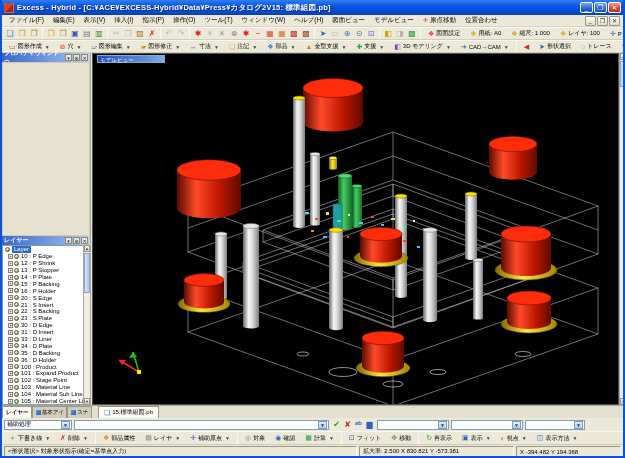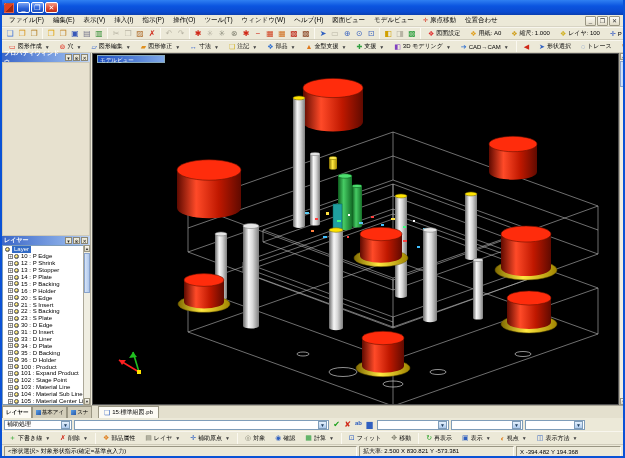--- a/index.html
+++ b/index.html
@@ -104,20 +104,21 @@
     display:flex; gap:2px; padding:1px 2px; }
   .scell { border:1px solid; border-color:#9a9683 #fdfbf4 #fdfbf4 #9a9683; padding:0 3px; font-size:6px;
     display:flex; align-items:center; white-space:nowrap; overflow:hidden;}
   .scell.grow { flex:1; }
 </style>
 </head>
 <body>
 
 <div class="titlebar">
   <div class="app-ico"></div>
+  <div class="ttl">Excess - Hybrid - [C:¥ACE¥EXCESS-Hybrid¥Data¥Press¥カタログ2V15: 標準組図.pb]</div>
   <div class="winbtns" id="winbtns">
       <div class="winbtn">_</div>
       <div class="winbtn">❐</div>
       <div class="winbtn close">✕</div>
     </div>
 </div>
 
 <div class="menubar" id="menubar">
     <span class="menu-item">ファイル(F)</span>
     <span class="menu-item">編集(E)</span>

